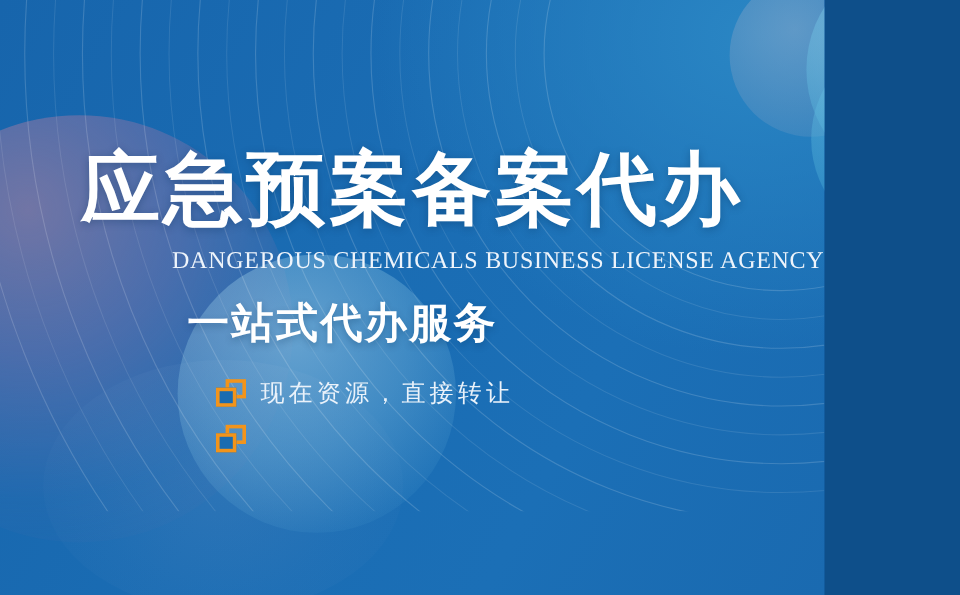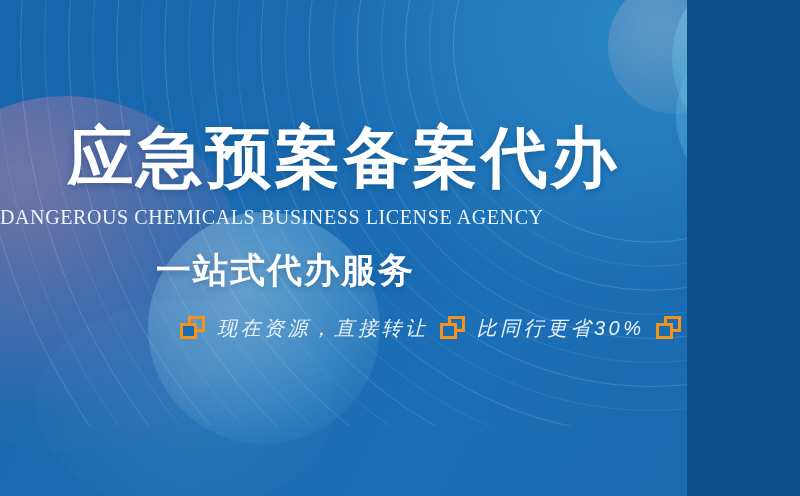--- a/index.html
+++ b/index.html
@@ -134,21 +134,21 @@
     letter-spacing: 3px;
     text-shadow: 0 2px 7px rgba(5,45,85,0.33);
     white-space: nowrap;
   }
 
   .subtitle-en {
     position: absolute;
     left: 0;
     right: 0;
     top: 205px;
-    text-align: left;
+    text-align: right;
     color: #eef4fb;
     font-family: "Liberation Serif", "DejaVu Serif", serif;
     font-size: 20px;
     line-height: 24px;
     font-weight: 400;
     letter-spacing: 0.6px;
     white-space: nowrap;
   }
 
   .subtitle-cn {
@@ -165,23 +165,22 @@
     text-shadow: 0 2px 6px rgba(5,45,85,0.30);
     white-space: nowrap;
     transform: translateX(-58px);
   }
 
   .features {
     position: absolute;
     left: 180px;
     top: 314px;
     display: flex;
-    flex-direction: row;
+    flex-direction: column;
     gap: 11px;
-    font-style: italic;
   }
   .feature {
     display: flex;
     align-items: center;
     height: 27px;
   }
   .feature-icon {
     width: 26px;
     height: 24px;
     flex: 0 0 26px;
@@ -278,27 +277,20 @@
     <div class="features">
 
       <div class="feature">
         <span class="feature-icon">
           <span class="sq sq-back"></span>
           <span class="sq sq-front"></span>
         </span>
         <span class="feature-text">现在资源，直接转让</span>
       </div>
 
-      <div class="feature">
-        <span class="feature-icon">
-          <span class="sq sq-back"></span>
-          <span class="sq sq-front"></span>
-        </span>
-        <span class="feature-text">比同行更省30%</span>
-      </div>
 
       <div class="feature">
         <span class="feature-icon">
           <span class="sq sq-back"></span>
           <span class="sq sq-front"></span>
         </span>
       </div>
 
     </div>
 

